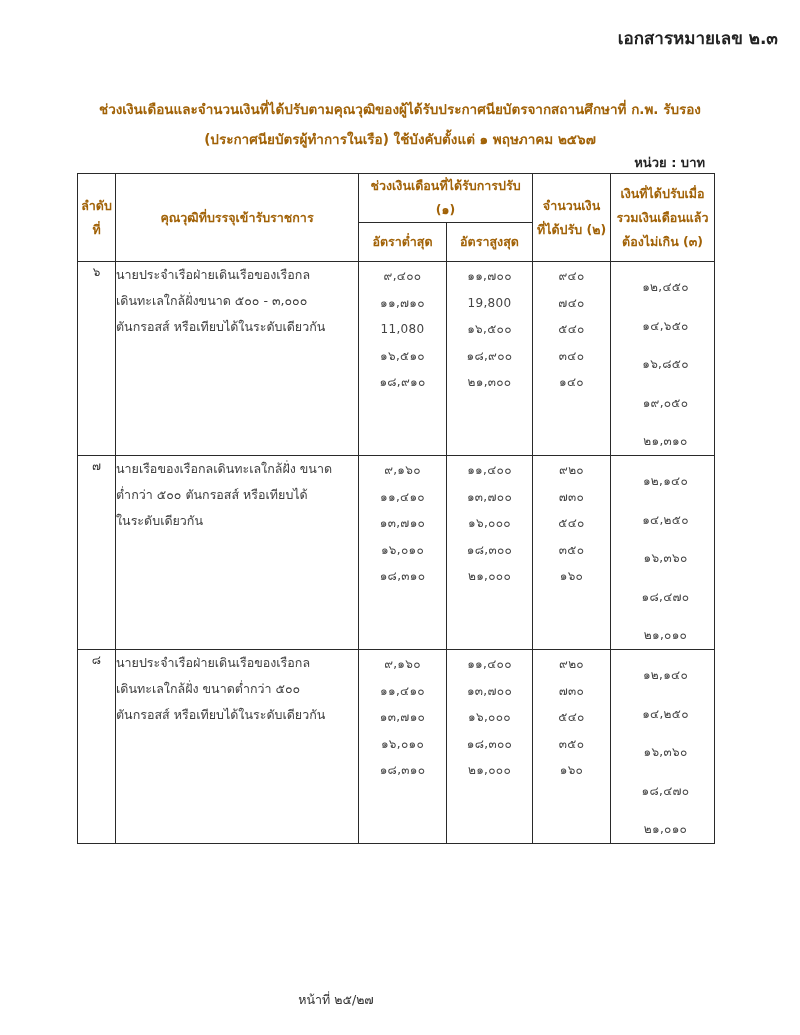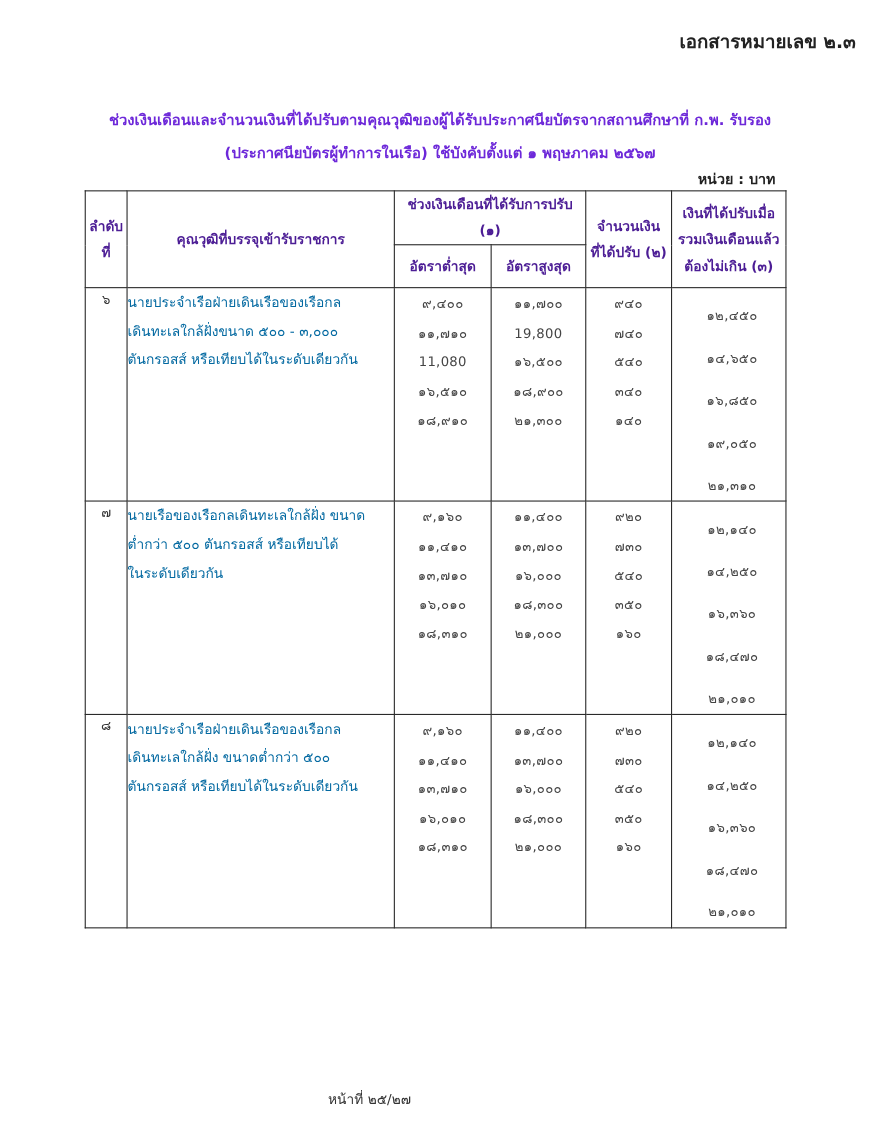--- a/index.html
+++ b/index.html
@@ -7,50 +7,50 @@
     width: 800px; height: 1035px; position: relative; overflow: hidden;
     font-family: "DejaVu Sans", "Liberation Sans", sans-serif;
     color: #1a1a1a;
   }
   .doc-ref {
     position: absolute; top: 24px; right: 22px;
     font-size: 17px; font-weight: bold; color: #222;
   }
   .title {
     position: absolute; left: 0; width: 800px; text-align: center;
-    font-size: 13.5px; font-weight: bold; color: #6d28d9;
+    font-size: 13.5px; font-weight: bold; color: #a16207;
   }
   .title.l1 { top: 98px; }
   .title.l2 { top: 128px; }
   .unit {
     position: absolute; top: 152px; right: 95px;
     font-size: 13px; font-weight: bold; color: #222;
   }
   table.grid {
     position: absolute; left: 77px; top: 173px;
     border-collapse: collapse; table-layout: fixed;
     width: 637px;
   }
   table.grid th, table.grid td {
     border: 1.5px solid #2a2a2a;
     padding: 0;
   }
   table.grid th {
-    font-size: 12.5px; font-weight: bold; color: #4c1d95;
+    font-size: 12.5px; font-weight: bold; color: #a16207;
     text-align: center; vertical-align: middle; line-height: 24px;
   }
   .hdr-top th { height: 42px; }
   .hdr-sub th { height: 38px; }
   td.no {
     vertical-align: top; text-align: center;
     font-size: 12px; color: #333; padding-top: 6px;
   }
   td.qual {
     vertical-align: top; text-align: left;
-    font-size: 12.5px; color: #0369a1; padding: 3px 0 0 3px;
+    font-size: 12.5px; color: #404040; padding: 3px 0 0 3px;
   }
   td.qual .ql { display: block; height: 26px; line-height: 26px; white-space: nowrap; }
   td.numcol { vertical-align: top; text-align: center; }
   td.numcol .nv {
     display: block; height: 26.6px; line-height: 27px;
     font-size: 12px; color: #444; letter-spacing: 0.3px;
   }
   td.numcol .nv:first-child { margin-top: 1px; }
   td.numcol.rgt .nv { padding-left: 6px; margin-top: 12px; }
   .group-row td { height: 134px; }

